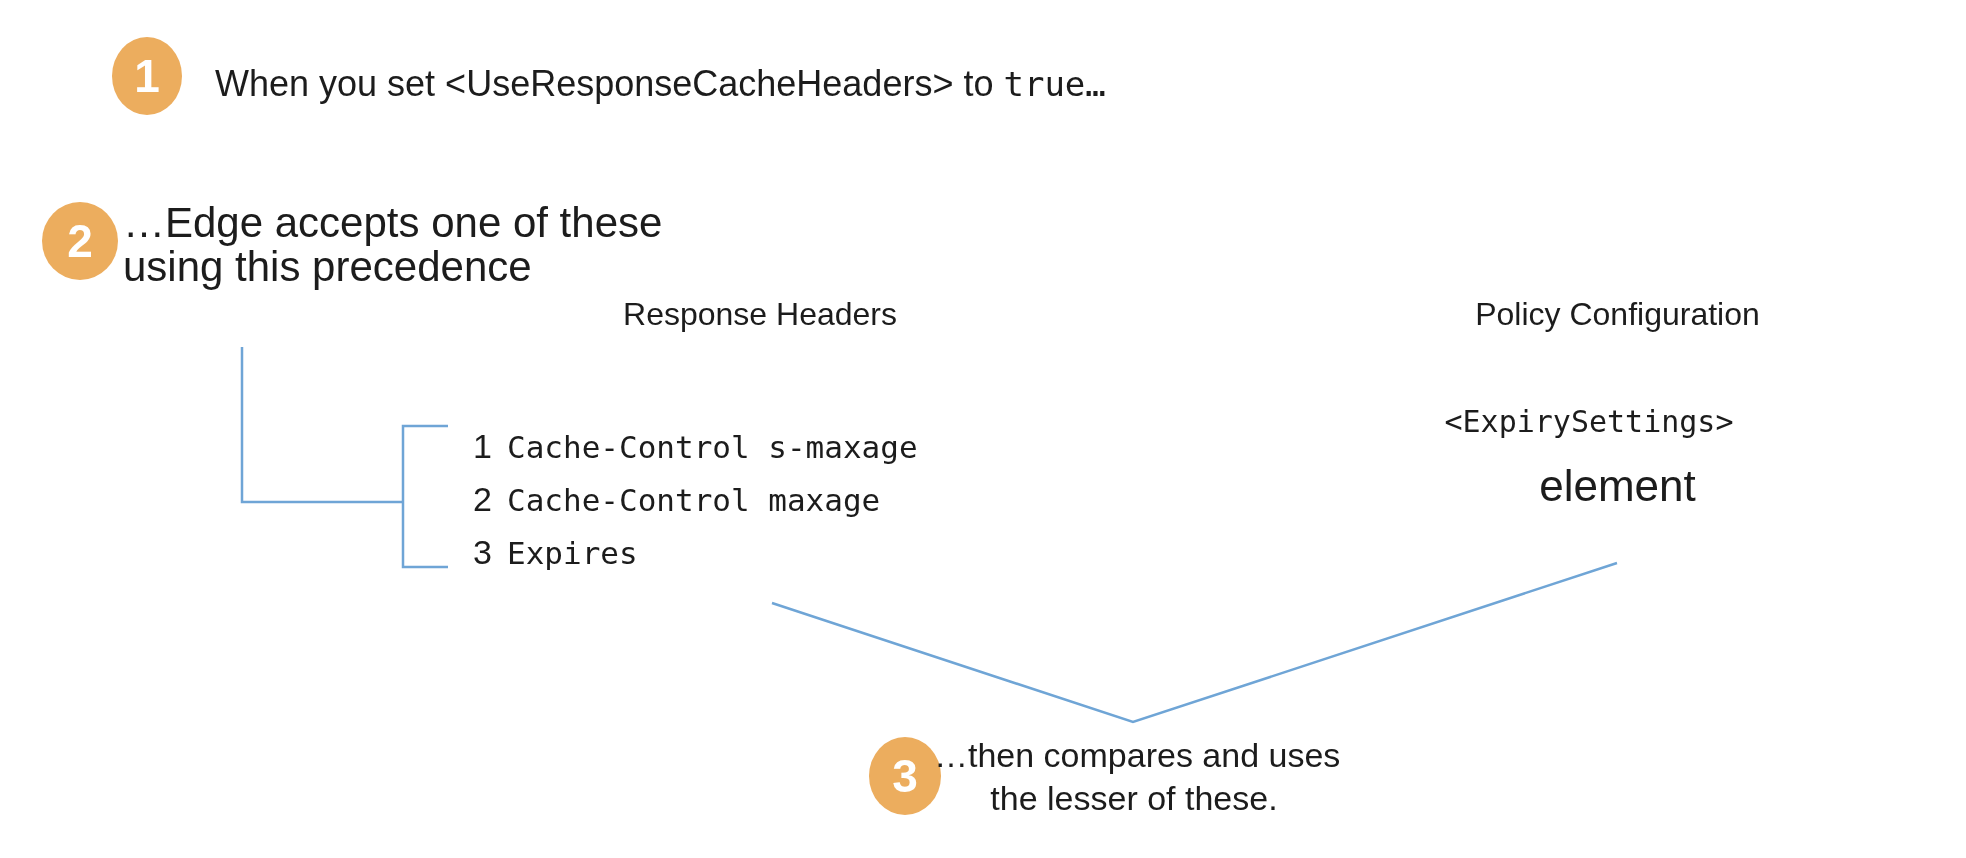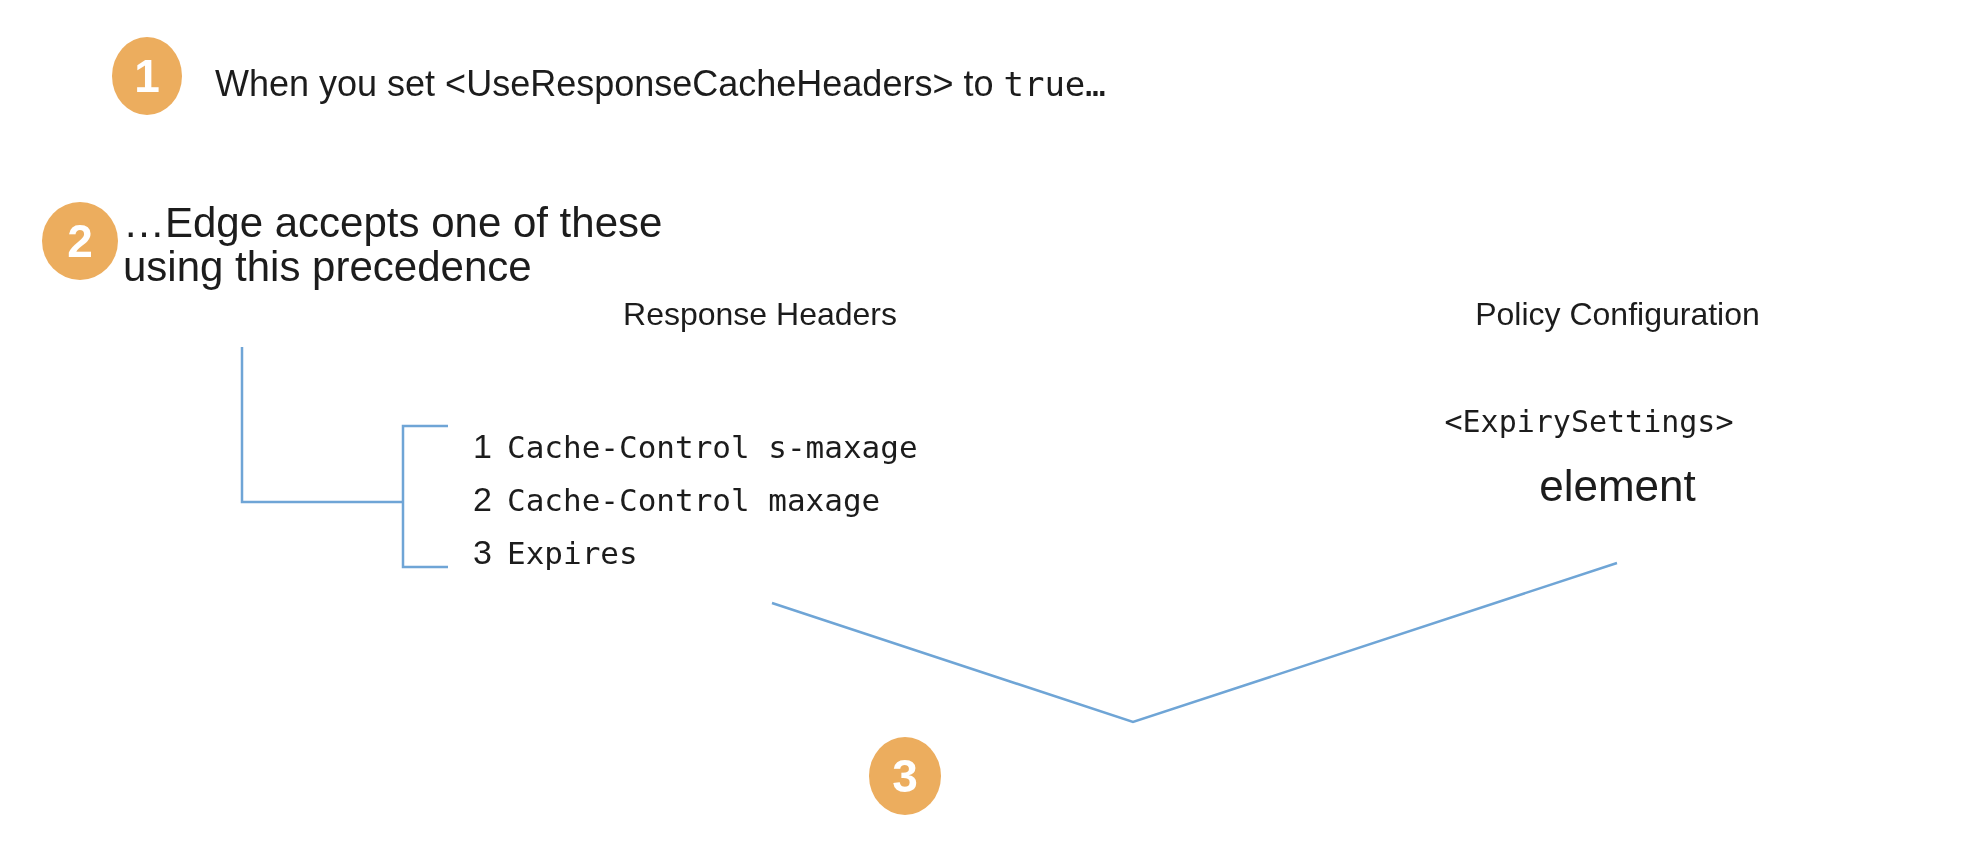--- a/index.html
+++ b/index.html
@@ -94,14 +94,18 @@
     </div>
   </div>
 
   <div class="heading heading-pc">Policy Configuration</div>
   <div class="t mono expiry-code">&lt;ExpirySettings&gt;</div>
   <div class="t element-caption">element</div>
 
   <div class="badge badge-3">
     <span>3</span>
   </div>
+  <div class="t step3-text">
+    <div>…then compares and uses</div>
+    <div>the lesser of these.</div>
+  </div>
 
 </div>
 
 </body></html>

